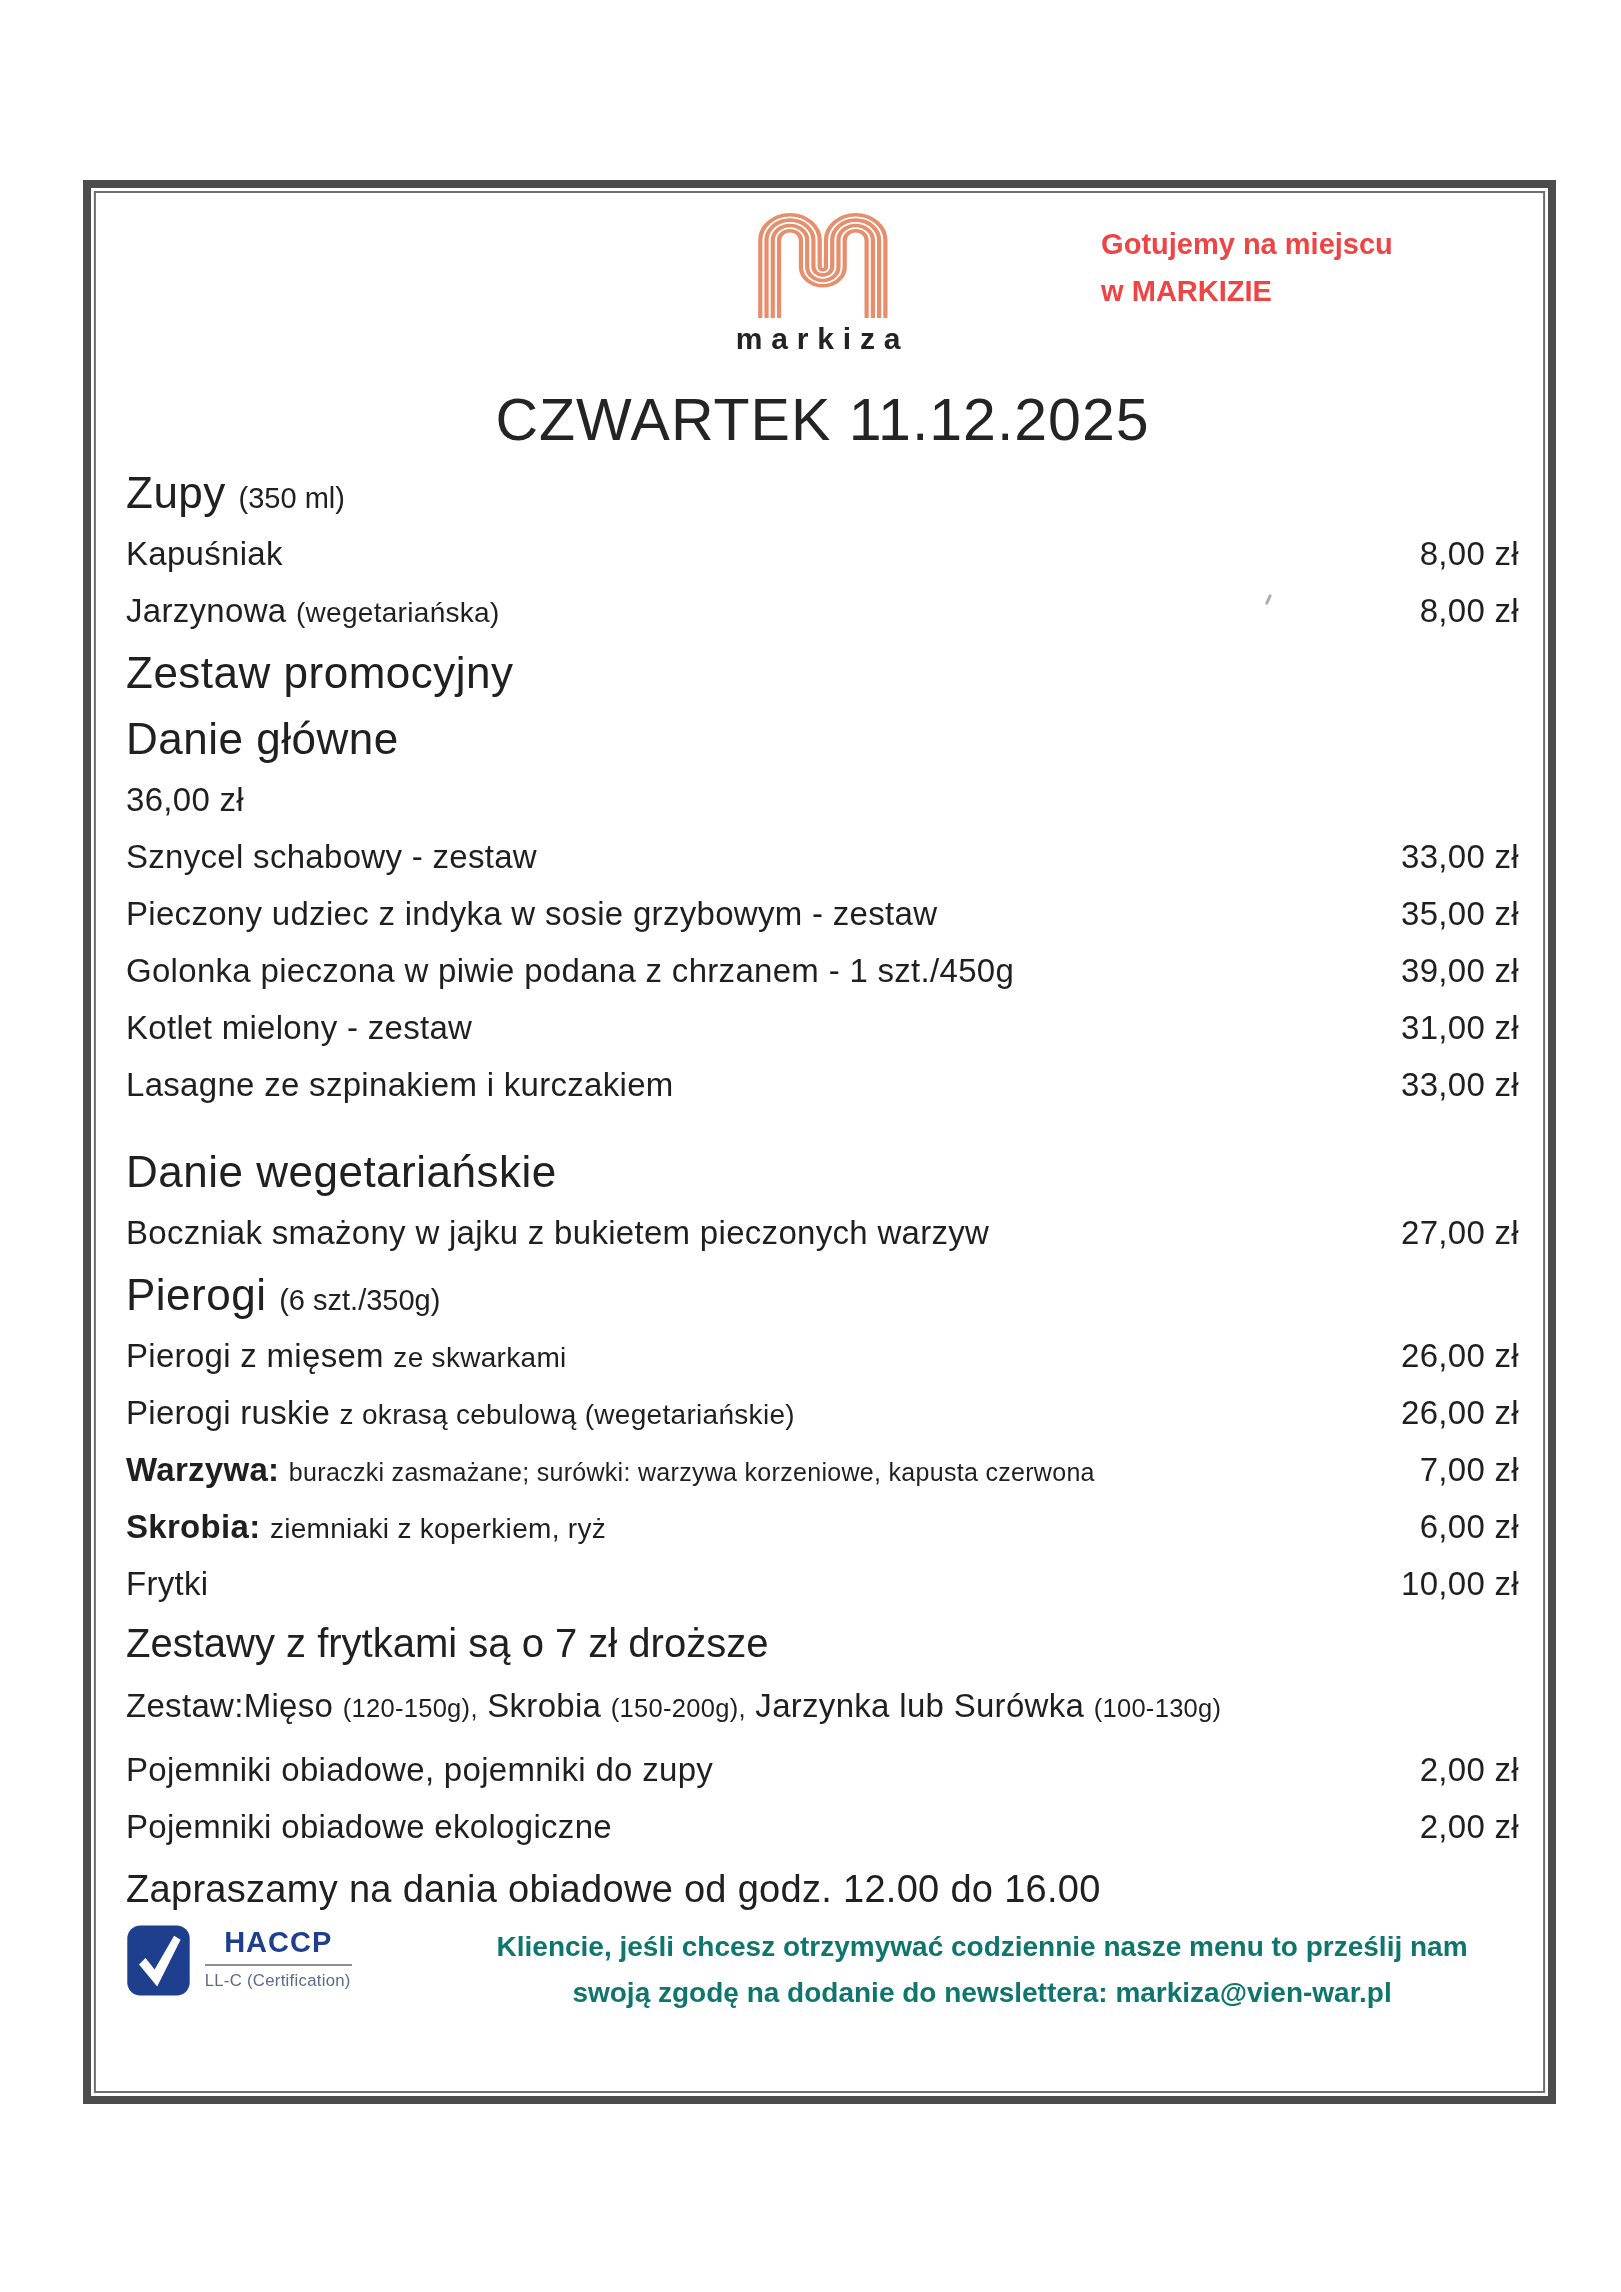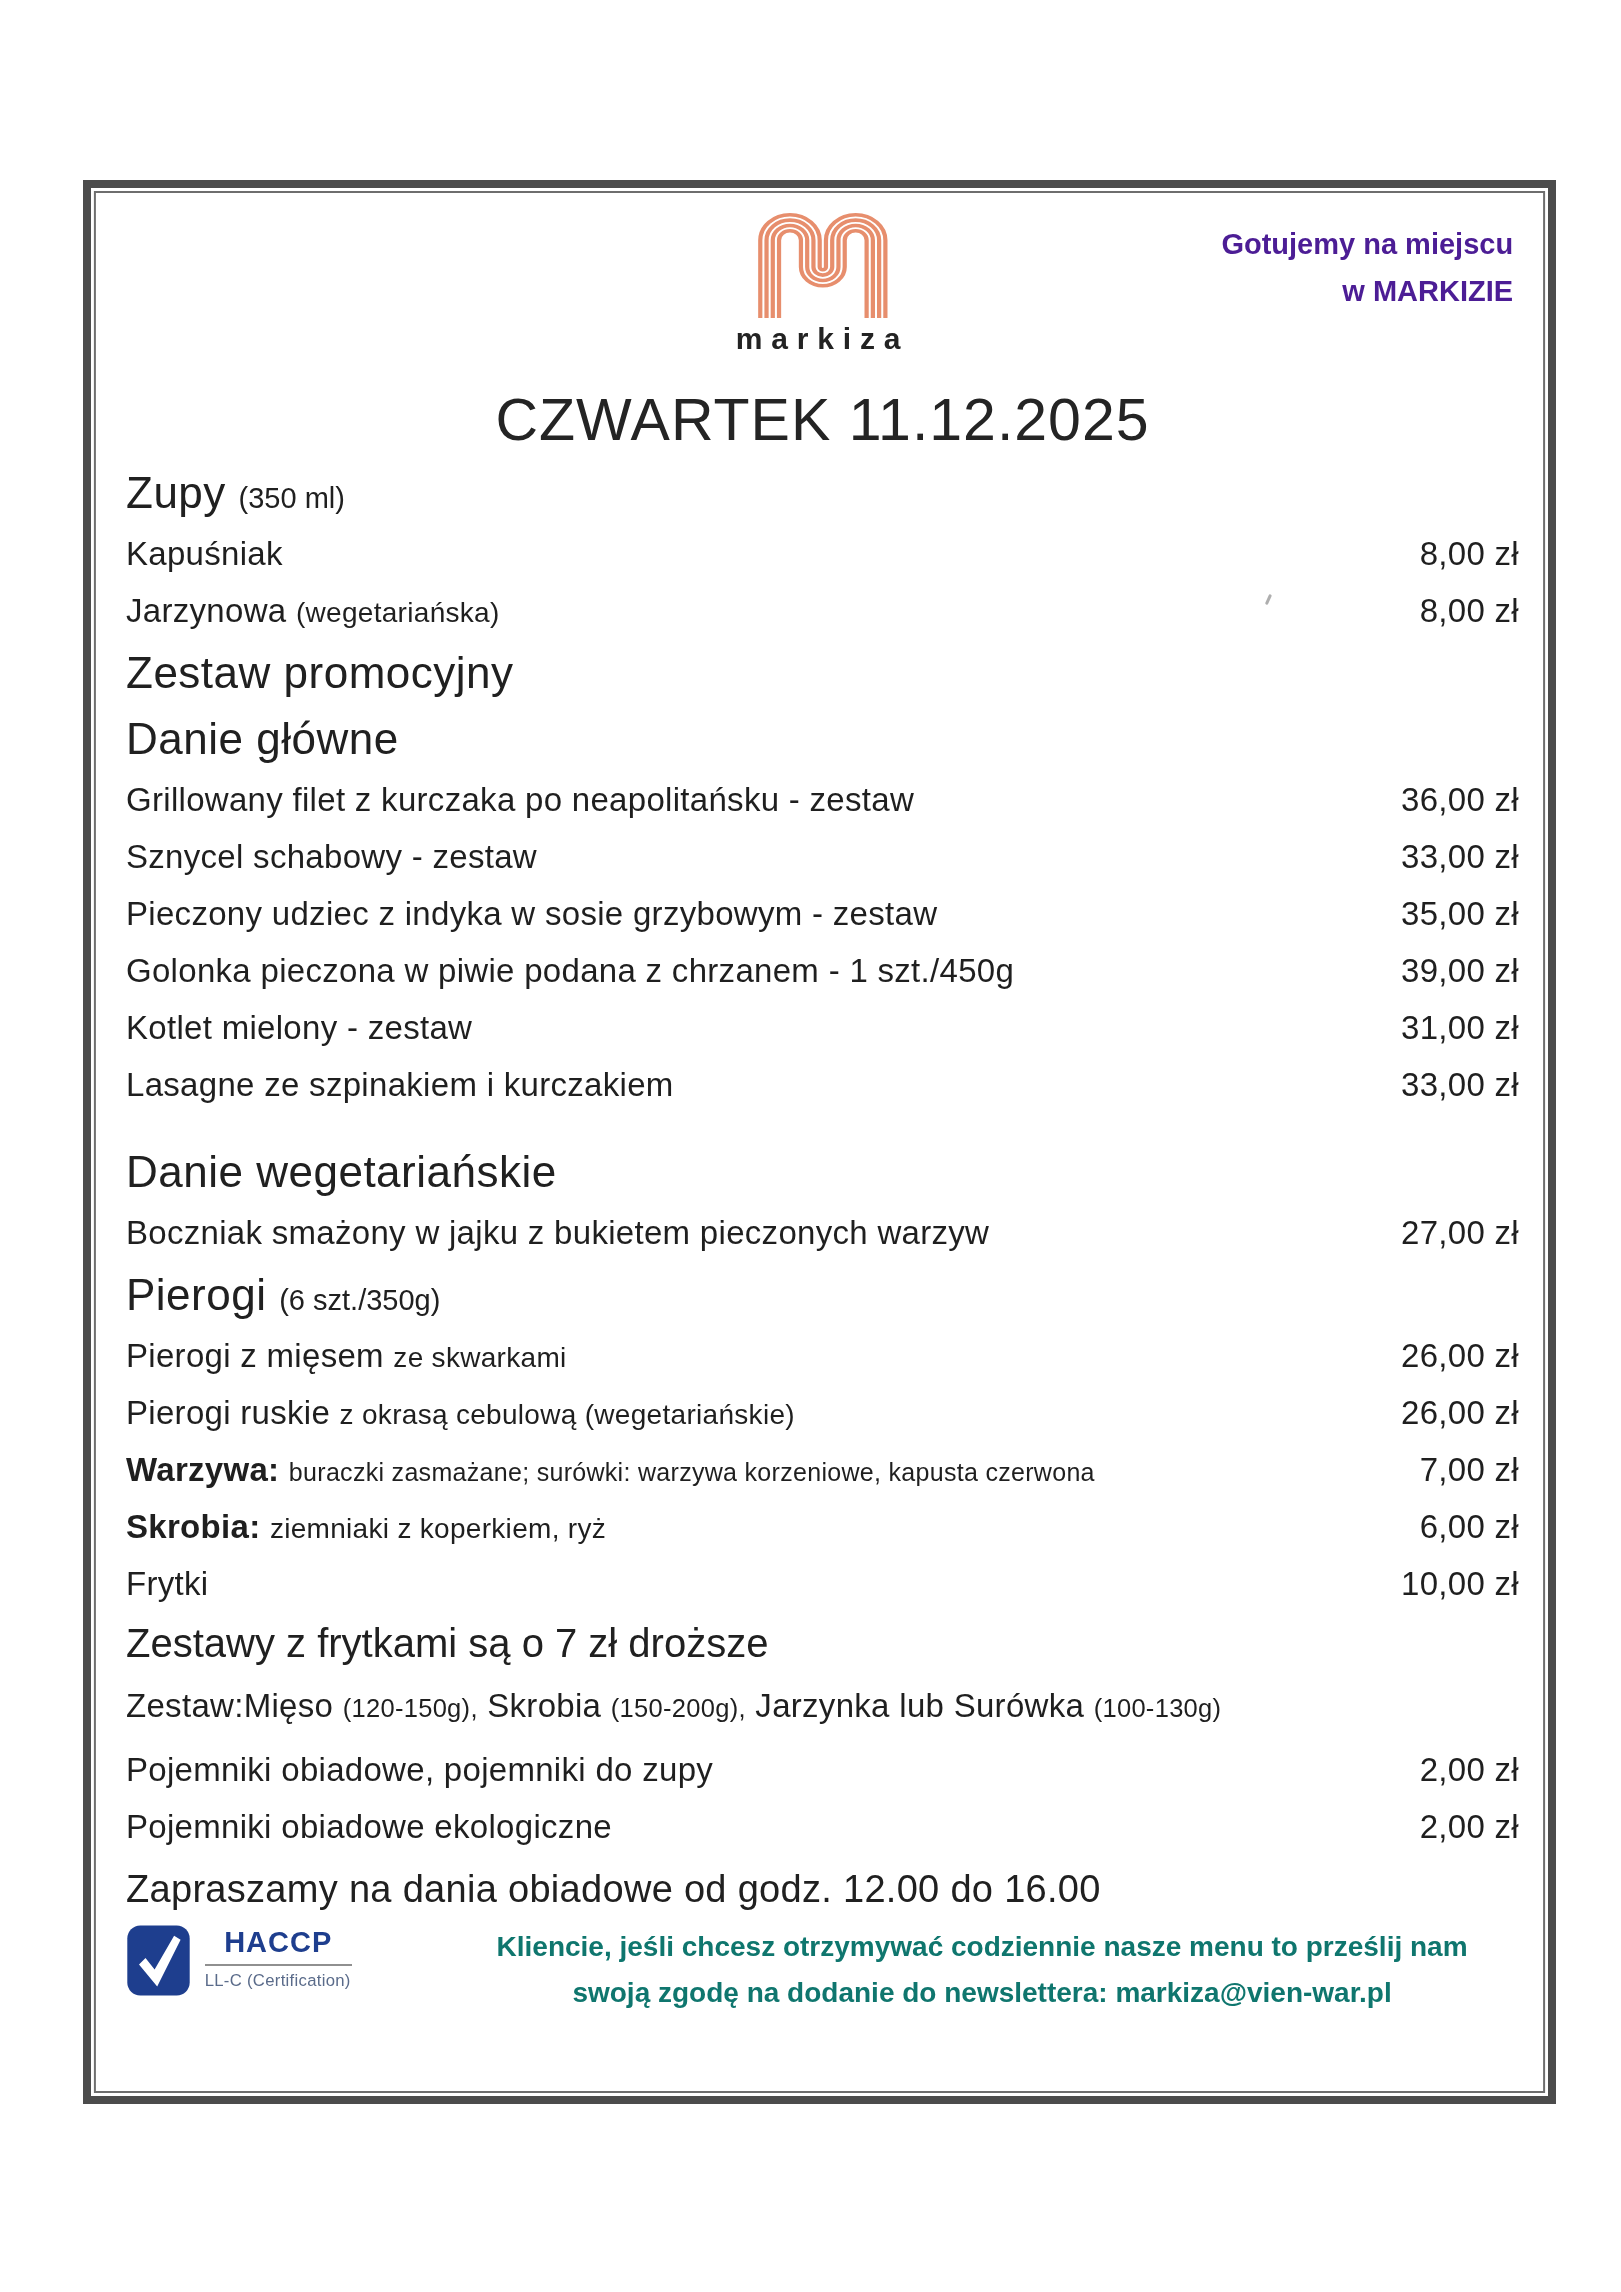--- a/index.html
+++ b/index.html
@@ -13,21 +13,21 @@
     position:absolute; left:83px; top:180px; width:1473px; height:1924px;
     box-sizing:border-box; background:#fff;
     border:8.8px solid #4c4c4c;
     box-shadow: inset 0 0 0 2.9px #ffffff, inset 0 0 0 4.9px #6e6e6e;
     overflow:hidden;
   }
   .content { position:relative; box-sizing:border-box; height:100%; padding:15.7px 29px 0 35px; }
 
   
   .top { position:relative; height:182px; }
-  .note-red { color:#4c1d95; font-weight:bold; text-align:right; line-height:1.6; }
+  .note-red { color:#ef4444; font-weight:bold; text-align:left; line-height:1.6; }
   .note-left  { position:absolute; left:17.6px;  top:49px; width:304px; font-size:28px; }
   .note-right { position:absolute; right:5.9px;  top:17.6px; width:412px; font-size:29px; }
   .logo-wrap { position:absolute; left:50%; transform:translateX(-50%); top:3.9px; text-align:center; }
   .wordmark { font-size:30px; font-weight:bold; letter-spacing:8.8px; color:#232323; margin-top:0px; }
 
   .title { margin:3.9px 0 0; text-align:center; font-size:59px; font-weight:500; letter-spacing:1px; line-height:1.05; color:#242424; }
 
   
   .sec { font-size:44px; font-weight:500; letter-spacing:0.5px; line-height:1.1; margin:17.6px 0 0; color:#202020; }
   .sec.mt-big { margin-top:43px; }
@@ -97,21 +97,20 @@
         <span>Jarzynowa</span>
         <span class="md">(wegetariańska)</span>
       </span>
       <span class="price">8,00 zł</span>
     </div>
 
     <h2 class="sec">Zestaw promocyjny</h2>
 
     <h2 class="sec">Danie główne</h2>
     <div class="row">
-      <span class="name">Grillowany filet z kurczaka po neapolitańsku - zestaw</span>
       <span class="price">36,00 zł</span>
     </div>
     <div class="row">
       <span class="name">Sznycel schabowy - zestaw</span>
       <span class="price">33,00 zł</span>
     </div>
     <div class="row">
       <span class="name">Pieczony udziec z indyka w sosie grzybowym - zestaw</span>
       <span class="price">35,00 zł</span>
     </div>

